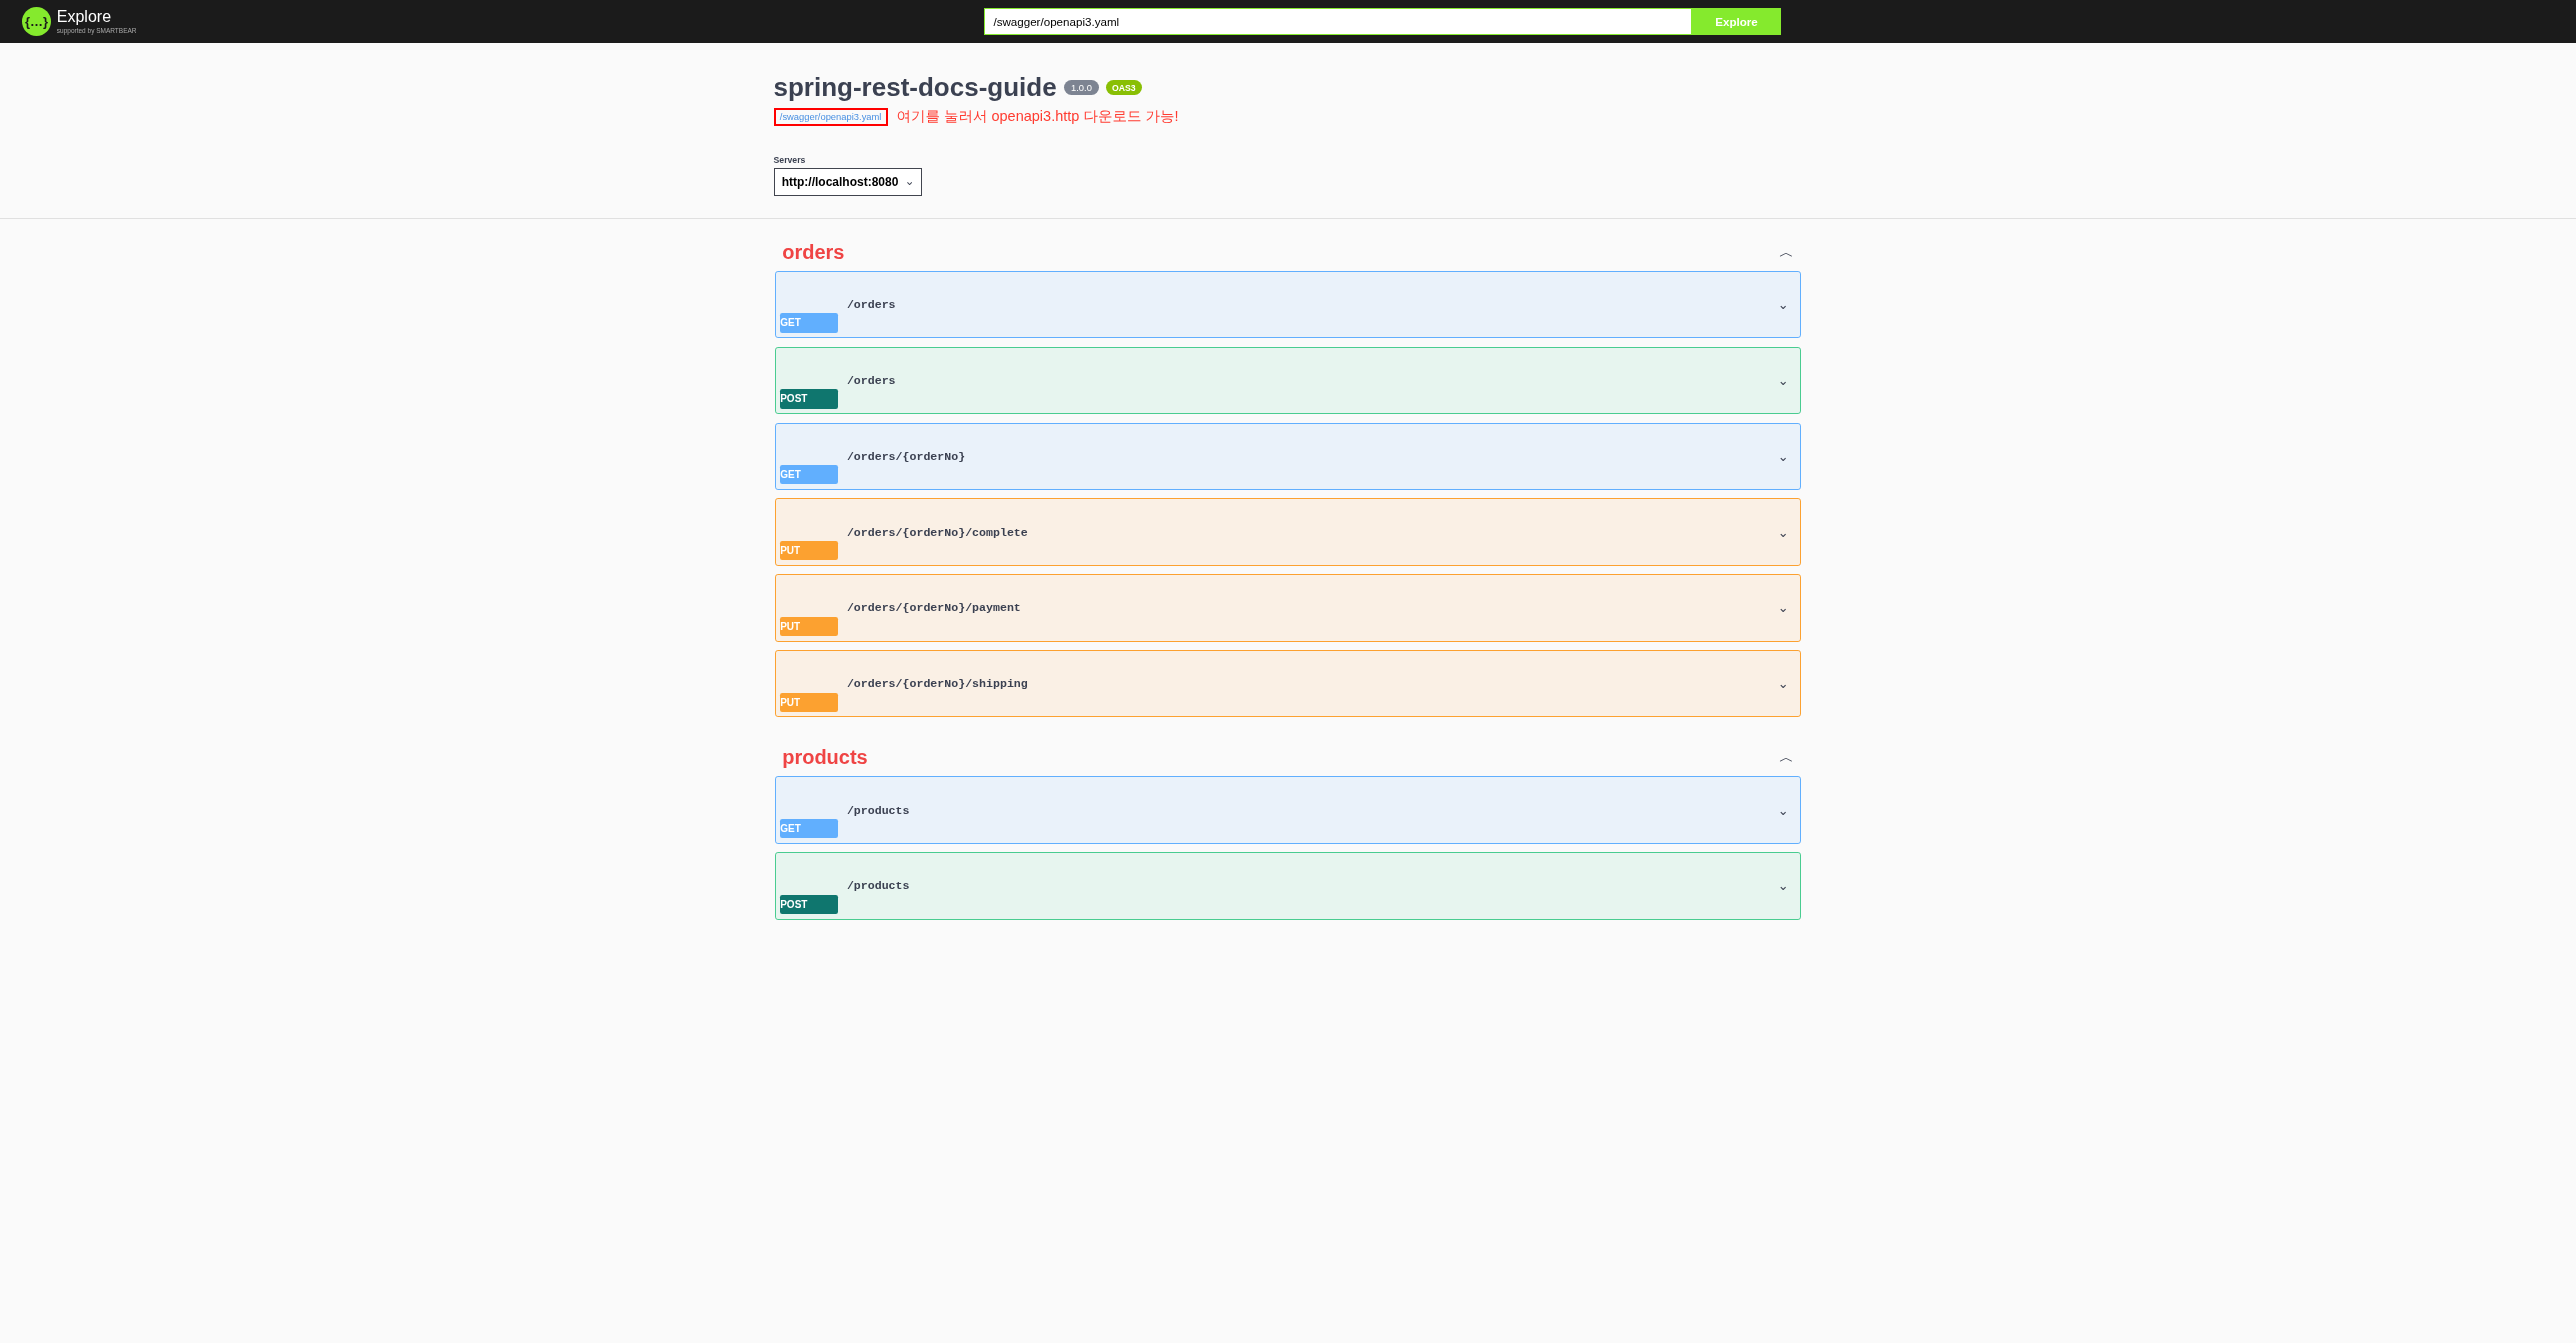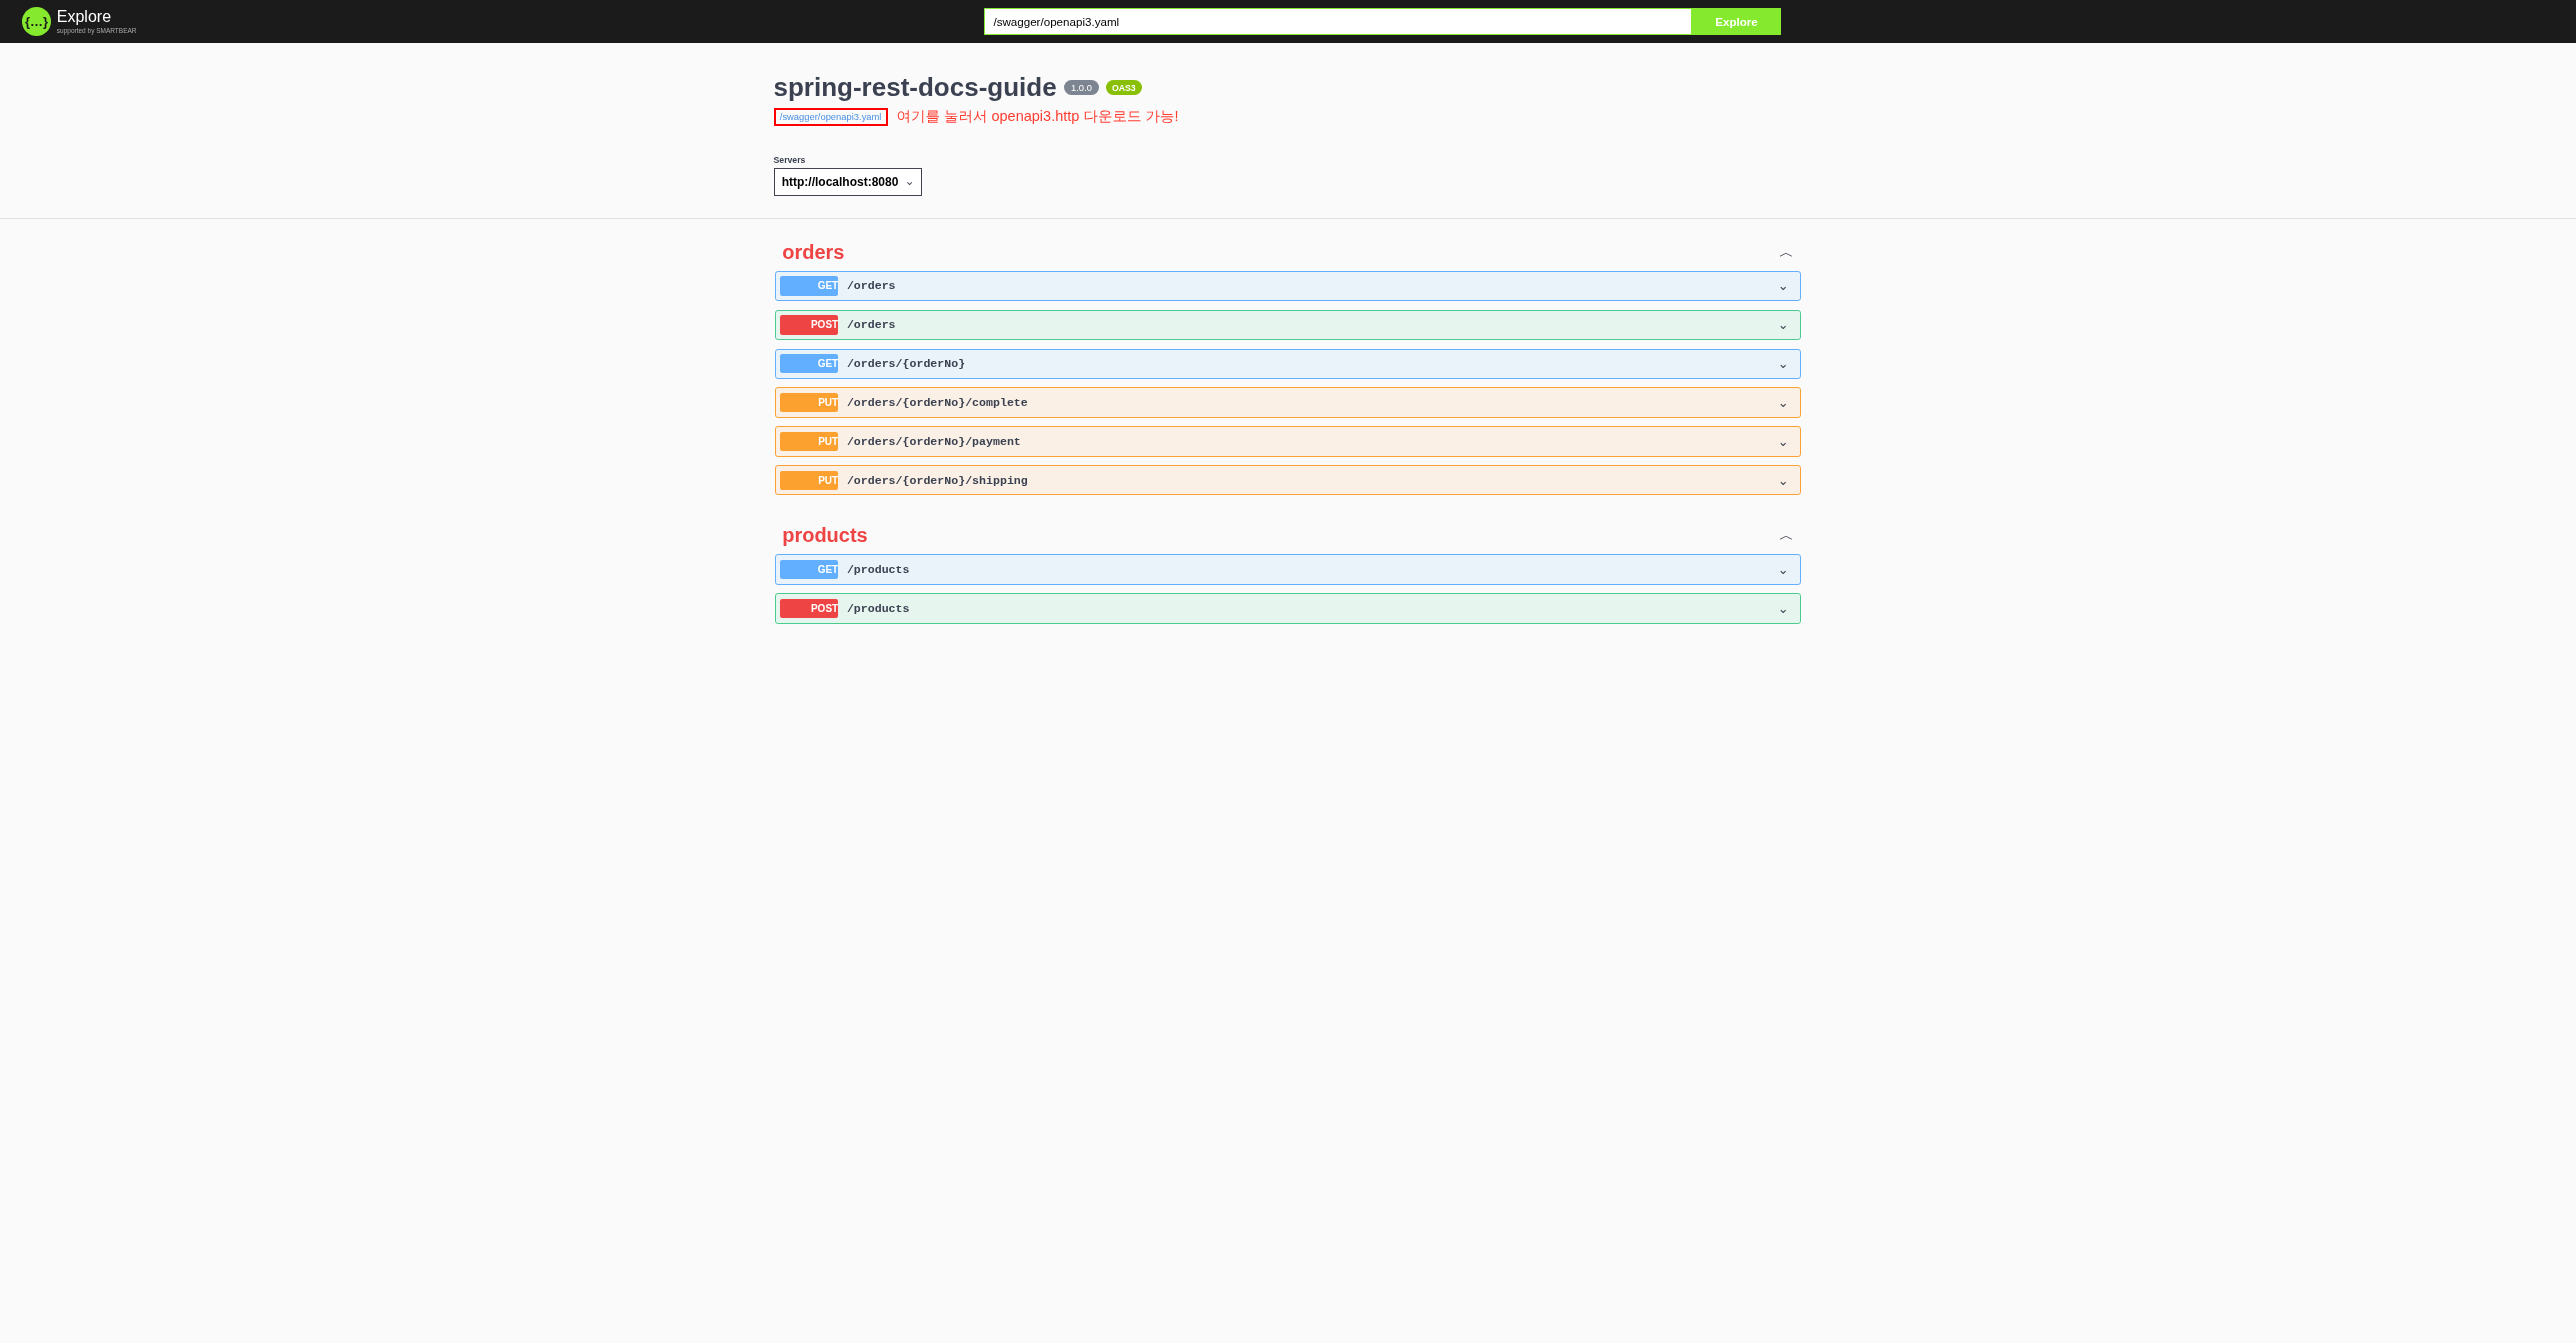--- a/index.html
+++ b/index.html
@@ -38,23 +38,23 @@
 .tag-section { padding: 14.5px 0 7.2px; }
 .tag-header { display: flex; align-items: center; justify-content: space-between; cursor: pointer; padding: 7.2px 8.7px; }
 .tag-name { font-size: 20px; font-weight: 700; color: #ef4444; }
 .tag-chevron { font-size: 14.5px; }
 
 .ops { display: flex; flex-direction: column; gap: 8.7px; padding: 0 1.4px; }
 .op { border: 0.7px solid; border-radius: 2.9px; display: flex; align-items: center; padding: 4.3px; cursor: pointer; }
 .op-get { background: rgba(97,175,254,0.1); border-color: #61affe; }
 .op-post { background: rgba(73,204,144,0.1); border-color: #49cc90; }
 .op-put { background: rgba(252,161,48,0.1); border-color: #fca130; }
-.method { color: #fff; font-size: 10px; font-weight: 700; padding: 4.3px 0; width: 58px; text-align: right; border-radius: 2.2px; text-transform: uppercase; }
+.method { color: #fff; font-size: 10px; font-weight: 700; padding: 4.3px 0; width: 58px; text-align: left; border-radius: 2.2px; text-transform: uppercase; margin-top: 37px; }
 .m-get { background: #61affe; }
-.m-post { background: #ef4444; }
+.m-post { background: #0f766e; }
 .m-put { background: #fca130; }
 .op-path { font-family: "Courier New", monospace; font-size: 11.6px; font-weight: 600; color: #3b4151; margin-left: 8.7px; }
 .op-chevron { margin-left: auto; margin-right: 7.2px; font-size: 13px; color: #3b4151; }
 </style>
 </head>
 <body>
 
 <div class="topbar">
   <div class="logo-wrap">
     <div class="logo-icon">{…}</div>

